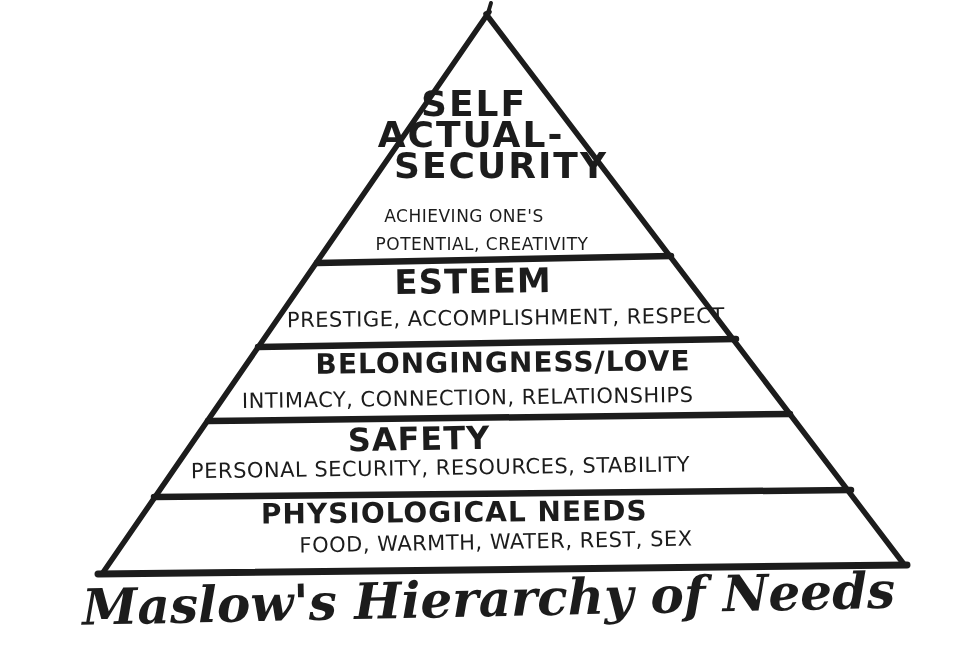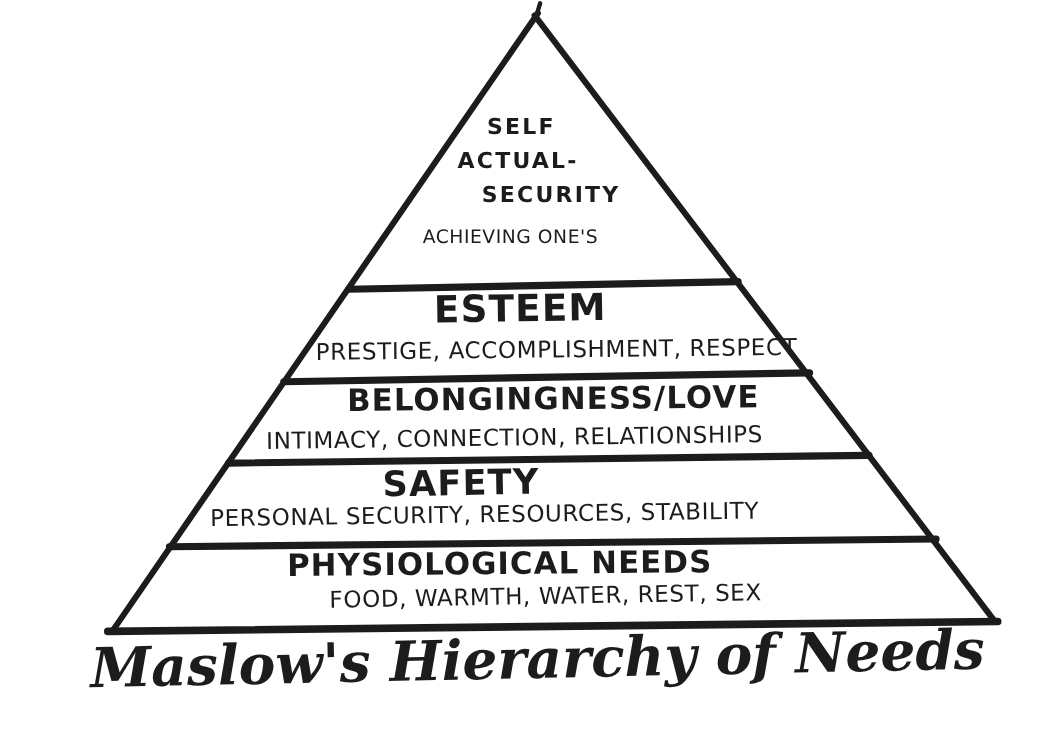--- a/index.html
+++ b/index.html
@@ -42,21 +42,21 @@
     font-weight: 800;
     letter-spacing: 1px;
   }
   .sub {
     font-family: "DejaVu Sans", sans-serif;
     font-weight: 400;
     letter-spacing: 0.5px;
   }
 
   
-  .l1h { left: 349px; top: 100px; width: 250px; font-size: 20px; line-height: 31px; letter-spacing: 2px; }
+  .l1h { left: 349px; top: 88px; width: 250px; font-size: 36px; line-height: 31px; letter-spacing: 2px; }
   .l1h .ln2 { transform: translateX(-3px); }
   .l1h .ln3 { transform: translateX(27px); }
   .l1s { left: 334px; top: 202px; width: 260px; font-size: 17px; line-height: 28px; }
   .l1s .ln2 { transform: translateX(18px); }
 
   
   .l2h { left: 343px; top: 261px; width: 260px; font-size: 34px; transform: rotate(-0.8deg); }
   .l2s { left: 287px; top: 306px; width: 420px; font-size: 21px; transform: rotate(-0.6deg); }
 
   
@@ -97,20 +97,21 @@
     <path class="divid" d="M 154 497 L 851 490"></path>
   </svg>
 
   <div class="tblock heading l1h">
     <div class="ln1">SELF</div>
     <div class="ln2">ACTUAL-</div>
     <div class="ln3">SECURITY</div>
   </div>
   <div class="tblock sub l1s">
     <div class="ln1">ACHIEVING ONE'S</div>
+    <div class="ln2">POTENTIAL, CREATIVITY</div>
   </div>
 
   <div class="tblock heading l2h">ESTEEM</div>
   <div class="tblock sub l2s">PRESTIGE, ACCOMPLISHMENT, RESPECT</div>
 
   <div class="tblock heading l3h">BELONGINGNESS/LOVE</div>
   <div class="tblock sub l3s">INTIMACY, CONNECTION, RELATIONSHIPS</div>
 
   <div class="tblock heading l4h">SAFETY</div>
   <div class="tblock sub l4s">PERSONAL SECURITY, RESOURCES, STABILITY</div>

